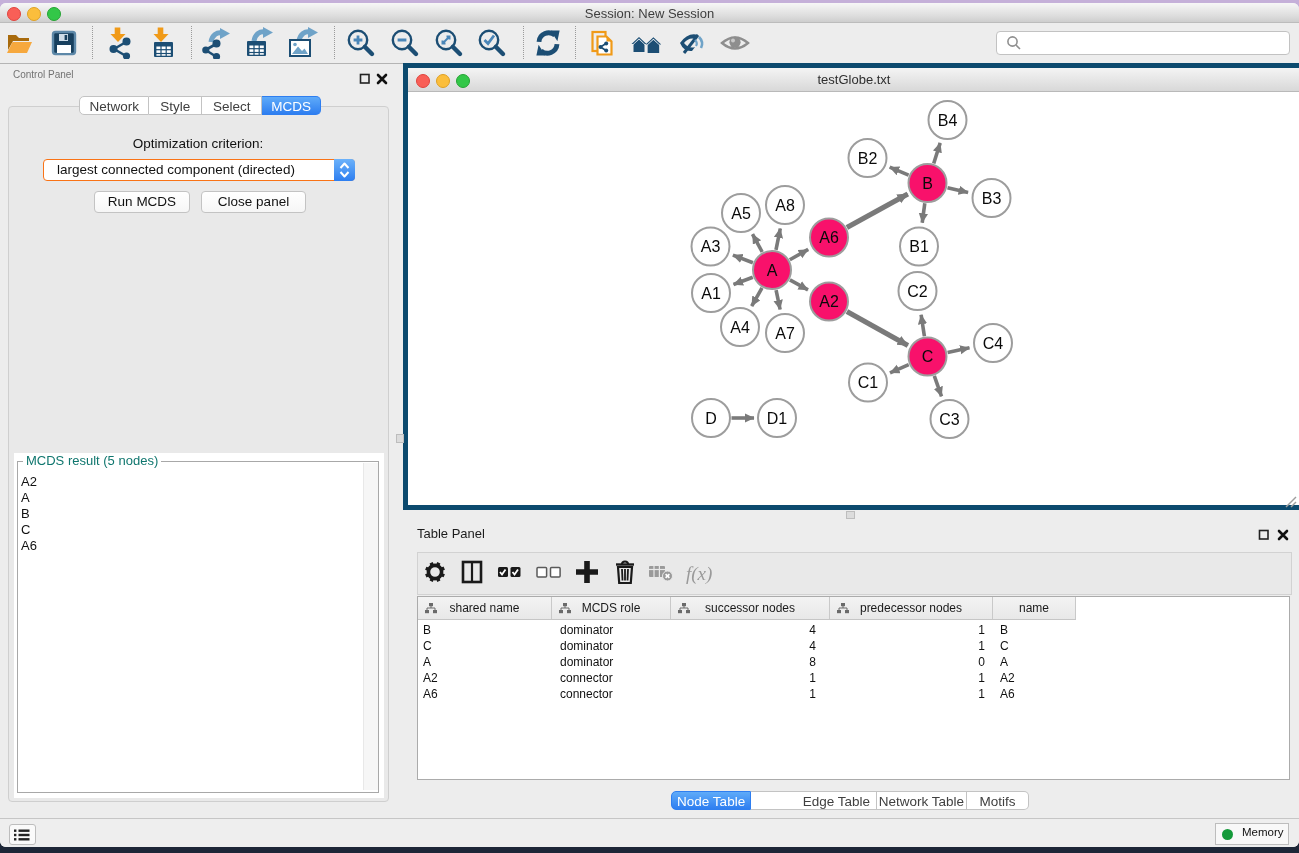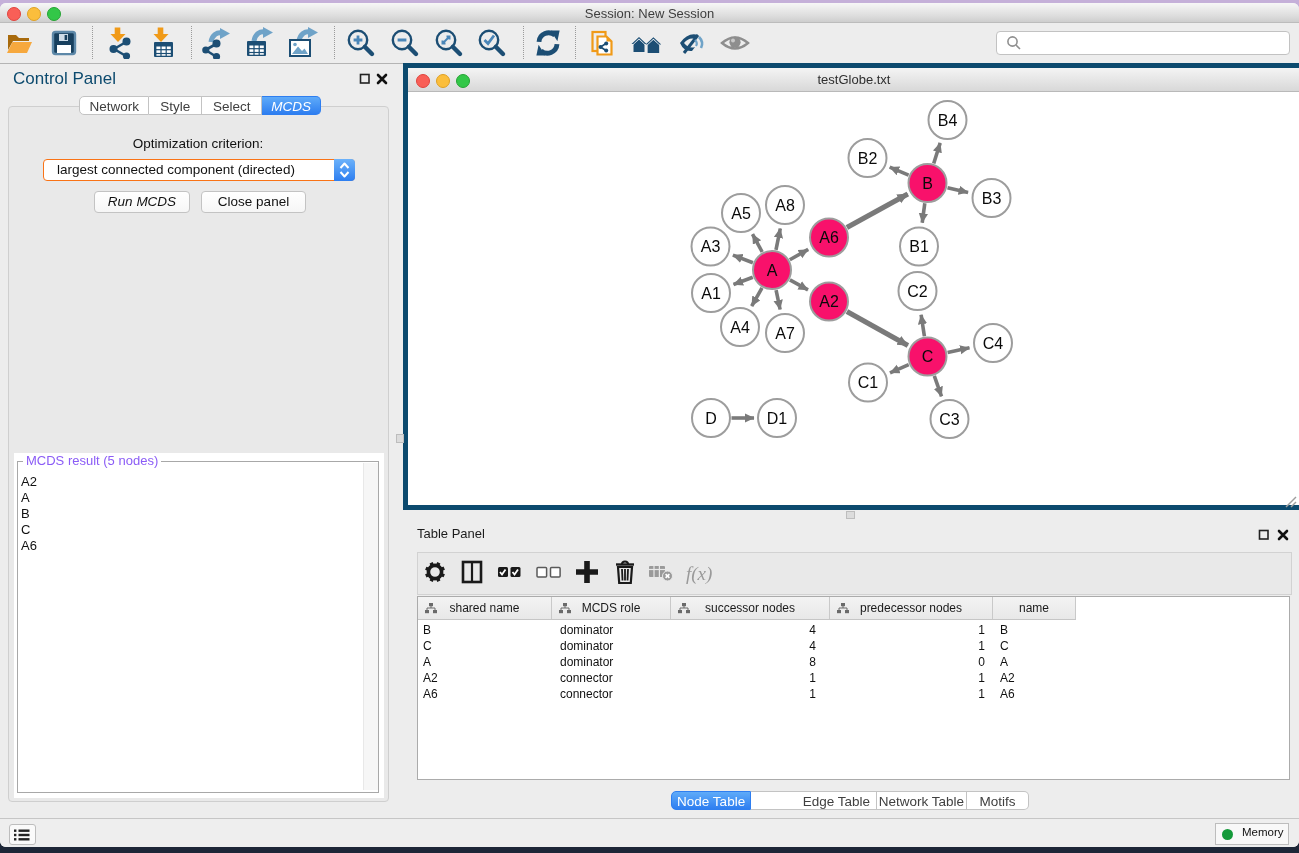--- a/index.html
+++ b/index.html
@@ -10,42 +10,42 @@
   
   #titlebar{left:0;top:0;width:1299px;height:20px;
      background:linear-gradient(#f7f7f7,#dedede 65%,#cecece);border-bottom:1px solid #bcbcbc;box-sizing:border-box;}
   .tl{width:12px;height:12px;border-radius:50%;top:4px;}
   #title{left:0;top:0;width:1299px;height:20px;text-align:center;line-height:21px;
      font-size:13px;color:#3e3e3e;}
   #toolbar{left:0;top:20px;width:1299px;height:40px;background:#ededed;border-bottom:1px solid #b4b4b4;}
   .sep{top:3px;width:0;height:33px;border-left:1px dotted #9a9a9a;}
   #search{left:996px;top:28px;width:292px;height:22px;background:#fff;border:1px solid #c2c2c2;border-radius:4px;}
   
-  #cptitle{left:13px;top:66px;font-size:17px;color:#0c4a6e;}
+  #cptitle{left:13px;top:66px;font-size:10px;color:#737373;}
   #cppanel{left:8px;top:103px;width:379px;height:694px;background:#e9e9e9;
      border:1px solid #cfcfcf;border-radius:4px;}
   .tabs{display:flex;height:19px;}
   .tab{background:#fff;border:1px solid #c3c3c3;border-left:none;font-size:13.5px;color:#404040;
        text-align:center;line-height:19px;}
   .tab.first{border-left:1px solid #c3c3c3;border-radius:5px 0 0 5px;}
   .tab.last{border-radius:0 5px 5px 0;}
   .tab.sel{background:linear-gradient(#5fabf9,#2e7ef0);color:#fff;border-color:#2e7ef0;}
   #cptabs{left:79px;top:93px;width:242px;}
   #optlabel{left:8px;top:133px;width:380px;text-align:center;font-size:13.5px;color:#111;}
   #dropdown{left:43px;top:156px;width:310px;height:20px;background:#fff;border:1px solid #f97316;border-radius:4px;}
   #dropdown .txt{position:absolute;left:13px;top:0;line-height:20px;font-size:13.5px;color:#111;}
   #dropdown .cap{position:absolute;right:-1px;top:-1px;width:21px;height:22px;border-radius:0 4px 4px 0;
      background:linear-gradient(#6cb2fa,#2d7ef0);}
   .btn{background:linear-gradient(#ffffff,#f6f6f6);border:1px solid #c3c3c3;border-radius:4px;
        font-size:13.5px;color:#111;text-align:center;}
-  #runbtn{left:94px;top:188px;width:94px;height:20px;line-height:20px;font-style:italic;}
+  #runbtn{left:94px;top:188px;width:94px;height:20px;line-height:20px;}
   #closebtn{left:201px;top:188px;width:103px;height:20px;line-height:20px;}
   #fieldset{left:14px;top:450px;width:370px;height:345px;background:#fff;}
   #fsborder{left:17px;top:458px;width:360px;height:330px;border:1px solid #a8a8a8;}
-  #legend{left:23px;top:450px;background:#fff;padding:0 3px;font-size:13px;color:#8b5cf6;}
+  #legend{left:23px;top:450px;background:#fff;padding:0 3px;font-size:13px;color:#0f766e;}
   #mcdslist{left:21px;top:471px;font-size:13px;color:#111;line-height:16px;}
   #fsbar{left:363px;top:460px;width:14px;height:327px;background:#f6f6f6;border-left:1px solid #e8e8e8;}
   
   #statusbar{left:0;top:815px;width:1299px;height:29px;background:#eeeeee;border-top:1px solid #c6c6c6;}
   #listbtn{left:9px;top:821px;width:25px;height:19px;background:#fafafa;border:1px solid #bdbdbd;border-radius:3px;}
   #membtn{left:1215px;top:820px;width:72px;height:20px;background:#f8f8f8;border:1px solid #bdbdbd;
       font-size:11.5px;color:#111;line-height:22px;}
   
   #netframe{left:403px;top:60px;width:946px;height:447px;background:#fff;border:5px solid #0c4a6e;box-sizing:border-box;}
   #nettitle{left:0;top:0;width:892px;height:23px;background:linear-gradient(#f4f4f4,#d8d8d8);
@@ -220,21 +220,21 @@
       <line x1="10" y1="10" x2="14" y2="14" stroke="#8f8f8f" stroke-width="1.6"></line>
     </svg>
   <div class="abs" id="search"></div>
 
   <div class="abs" id="cptitle">Control Panel</div>
   <div class="abs" id="cppanel"></div>
   <div class="abs tabs" id="cptabs">
     <div class="tab first" style="width:69px;">Network</div>
     <div class="tab" style="width:52px;">Style</div>
     <div class="tab" style="width:60px;">Select</div>
-    <div class="tab last sel" style="width:58px;font-style:italic;">MCDS</div>
+    <div class="tab last sel" style="width:58px;">MCDS</div>
   </div>
   <div class="abs" id="optlabel">Optimization criterion:</div>
   <div class="abs" id="dropdown">
       <span class="txt">largest connected component (directed)</span>
     <span class="cap">
         <svg width="21" height="22" style="position:absolute;left:0;top:0">
           <path d="M6.5,9 L10.5,4.5 L14.5,9 M6.5,13 L10.5,17.5 L14.5,13" stroke="#fff" stroke-width="2" fill="none" stroke-linejoin="round"></path>
         </svg>
       </span>
     </div>

